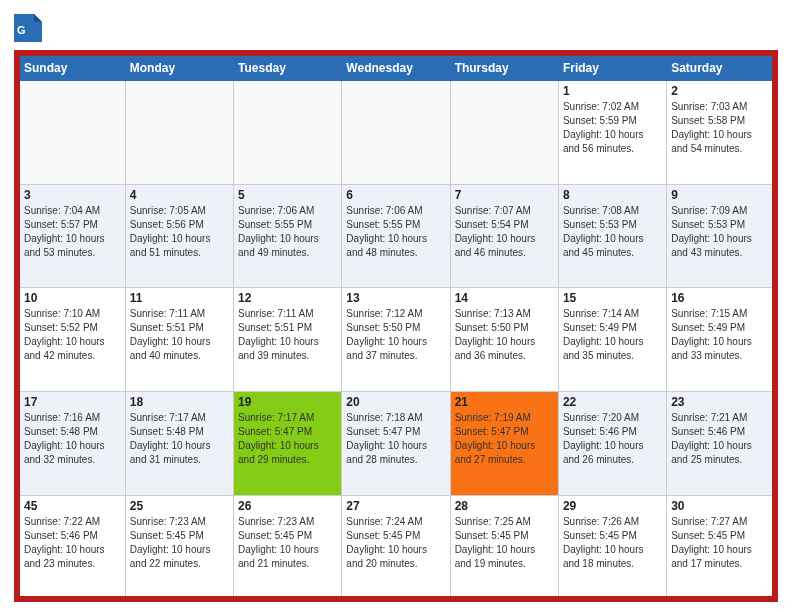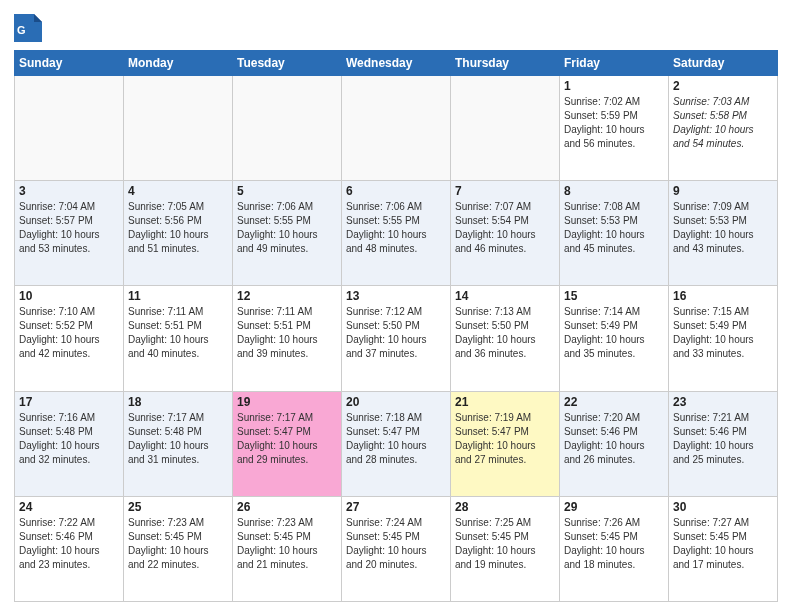--- a/index.html
+++ b/index.html
@@ -57,21 +57,21 @@
       color: #222;
       line-height: 1.1;
     }
     .location {
       font-size: 14px;
       color: #444;
       margin-top: 2px;
     }
     .calendar {
       flex: 1;
-      border: 1px solid #b91c1c;
+      border: 6px solid #b91c1c;
       border-collapse: collapse;
       width: 100%;
       table-layout: fixed;
     }
     .calendar th {
       background: #2a6db5;
       color: #fff;
       font-size: 12px;
       font-weight: bold;
       padding: 5px 4px;
@@ -149,21 +149,21 @@
           <td class="empty" style="background: rgb(249, 249, 249);"></td>
           <td style="background: rgb(255, 255, 255);">
             <span class="day-num">1</span>
             <div class="day-info" style="white-space: pre-line;">Sunrise: 7:02 AM
 Sunset: 5:59 PM
 Daylight: 10 hours
 and 56 minutes.</div>
           </td>
           <td style="background: rgb(255, 255, 255);">
             <span class="day-num">2</span>
-            <div class="day-info" style="white-space: pre-line; font-style: italic;">Sunrise: 7:03 AM
+            <div class="day-info" style="white-space: pre-line;">Sunrise: 7:03 AM
 Sunset: 5:58 PM
 Daylight: 10 hours
 and 54 minutes.</div>
           </td>
         </tr>
         <tr>
           <td style="background: rgb(237, 242, 249);">
             <span class="day-num">3</span>
             <div class="day-info" style="white-space: pre-line;">Sunrise: 7:04 AM
 Sunset: 5:57 PM
@@ -272,35 +272,35 @@
 Daylight: 10 hours
 and 32 minutes.</div>
           </td>
           <td style="background: rgb(237, 242, 249);">
             <span class="day-num">18</span>
             <div class="day-info" style="white-space: pre-line;">Sunrise: 7:17 AM
 Sunset: 5:48 PM
 Daylight: 10 hours
 and 31 minutes.</div>
           </td>
-          <td style="background: #f9a8d4;">
+          <td style="background: #84cc16;">
             <span class="day-num">19</span>
             <div class="day-info" style="white-space: pre-line;">Sunrise: 7:17 AM
 Sunset: 5:47 PM
 Daylight: 10 hours
 and 29 minutes.</div>
           </td>
           <td style="background: rgb(237, 242, 249);">
             <span class="day-num">20</span>
             <div class="day-info" style="white-space: pre-line;">Sunrise: 7:18 AM
 Sunset: 5:47 PM
 Daylight: 10 hours
 and 28 minutes.</div>
           </td>
-          <td style="background: #fef9c3;">
+          <td style="background: #f97316;">
             <span class="day-num">21</span>
             <div class="day-info" style="white-space: pre-line;">Sunrise: 7:19 AM
 Sunset: 5:47 PM
 Daylight: 10 hours
 and 27 minutes.</div>
           </td>
           <td style="background: rgb(237, 242, 249); margin-left: 19px;">
             <span class="day-num">22</span>
             <div class="day-info" style="white-space: pre-line;">Sunrise: 7:20 AM
 Sunset: 5:46 PM
@@ -310,21 +310,21 @@
           <td style="background: rgb(237, 242, 249); margin-left: 32px;">
             <span class="day-num">23</span>
             <div class="day-info" style="white-space: pre-line;">Sunrise: 7:21 AM
 Sunset: 5:46 PM
 Daylight: 10 hours
 and 25 minutes.</div>
           </td>
         </tr>
         <tr>
           <td style="background: rgb(255, 255, 255);">
-            <span class="day-num">24</span>
+            <span class="day-num">45</span>
             <div class="day-info" style="white-space: pre-line;">Sunrise: 7:22 AM
 Sunset: 5:46 PM
 Daylight: 10 hours
 and 23 minutes.</div>
           </td>
           <td style="background: rgb(255, 255, 255);">
             <span class="day-num">25</span>
             <div class="day-info" style="white-space: pre-line;">Sunrise: 7:23 AM
 Sunset: 5:45 PM
 Daylight: 10 hours

